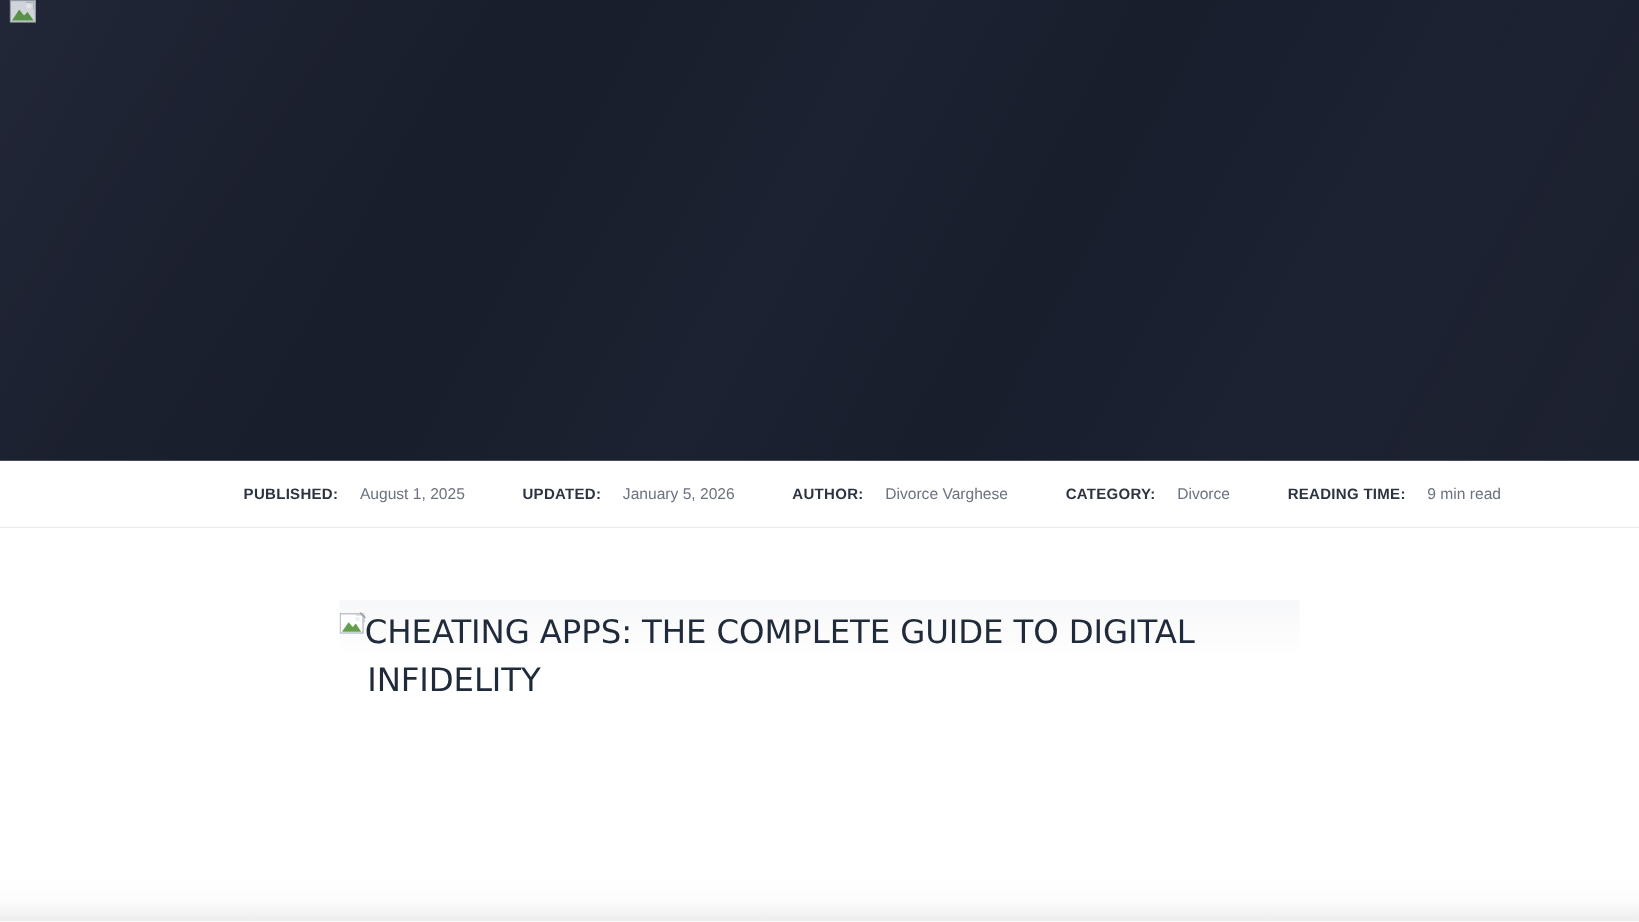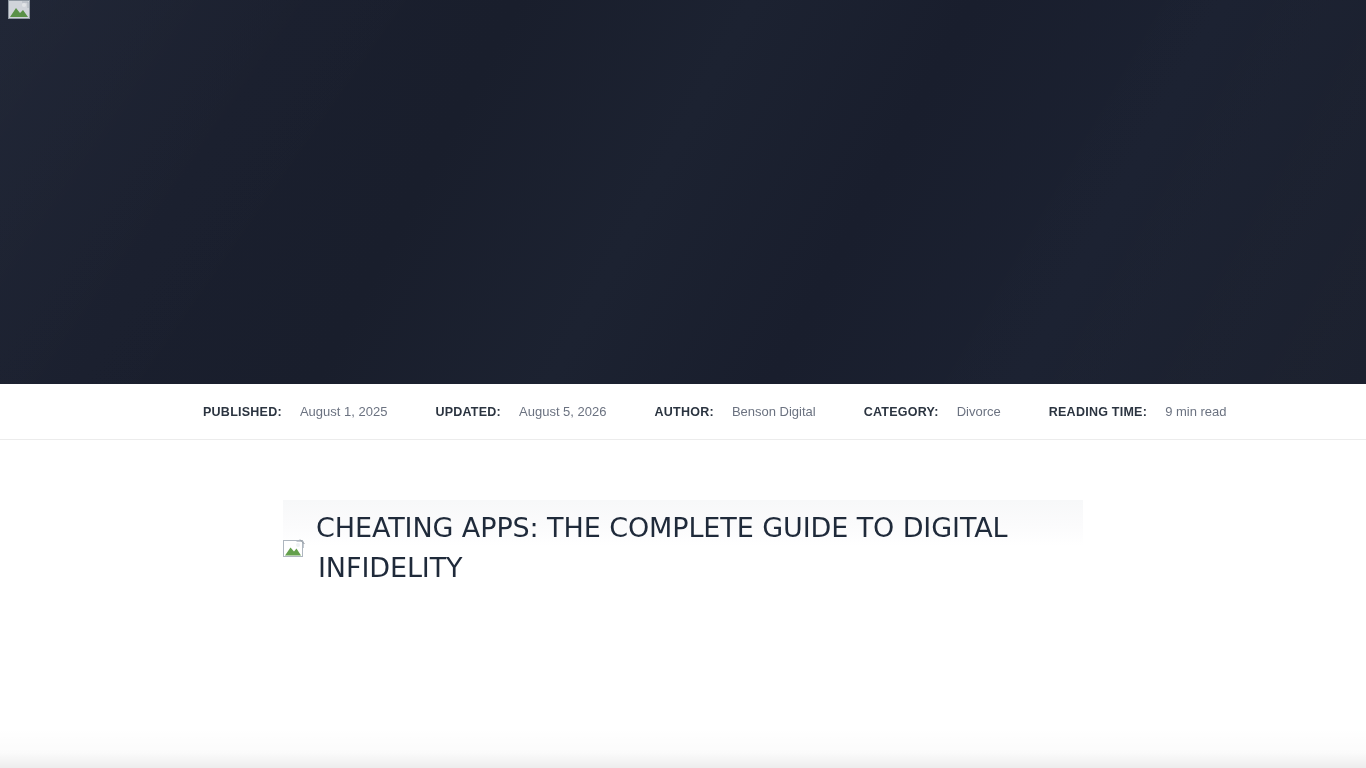--- a/index.html
+++ b/index.html
@@ -145,22 +145,22 @@
   }
 
   .featured-image {
     position: relative;
     display: block;
     padding-top: 8px;
   }
 
   .broken-image-block {
     display: flex;
-    align-items: center;
-    gap: 12px;
+    align-items: flex-start;
+    gap: 0px;
   }
 
   .broken-glyph {
     width: 22px;
     height: 20px;
     flex: 0 0 22px;
     margin-top: 2px;
     margin-right: 1px;
   }
 
@@ -207,26 +207,26 @@
 <div class="meta-bar">
   <div class="meta-inner">
 
     <div class="meta-item">
       <span class="meta-label">Published:</span>
       <span class="meta-value">August 1, 2025</span>
     </div>
 
     <div class="meta-item">
       <span class="meta-label">Updated:</span>
-      <span class="meta-value">August 5, 2026</span>
+      <span class="meta-value">January 5, 2026</span>
     </div>
 
     <div class="meta-item">
       <span class="meta-label">Author:</span>
-      <span class="meta-value">Benson Digital</span>
+      <span class="meta-value">Divorce Varghese</span>
     </div>
 
     <div class="meta-item">
       <span class="meta-label">Category:</span>
       <span class="meta-value">Divorce</span>
     </div>
 
     <div class="meta-item">
       <span class="meta-label">Reading Time:</span>
       <span class="meta-value">9 min read</span>

